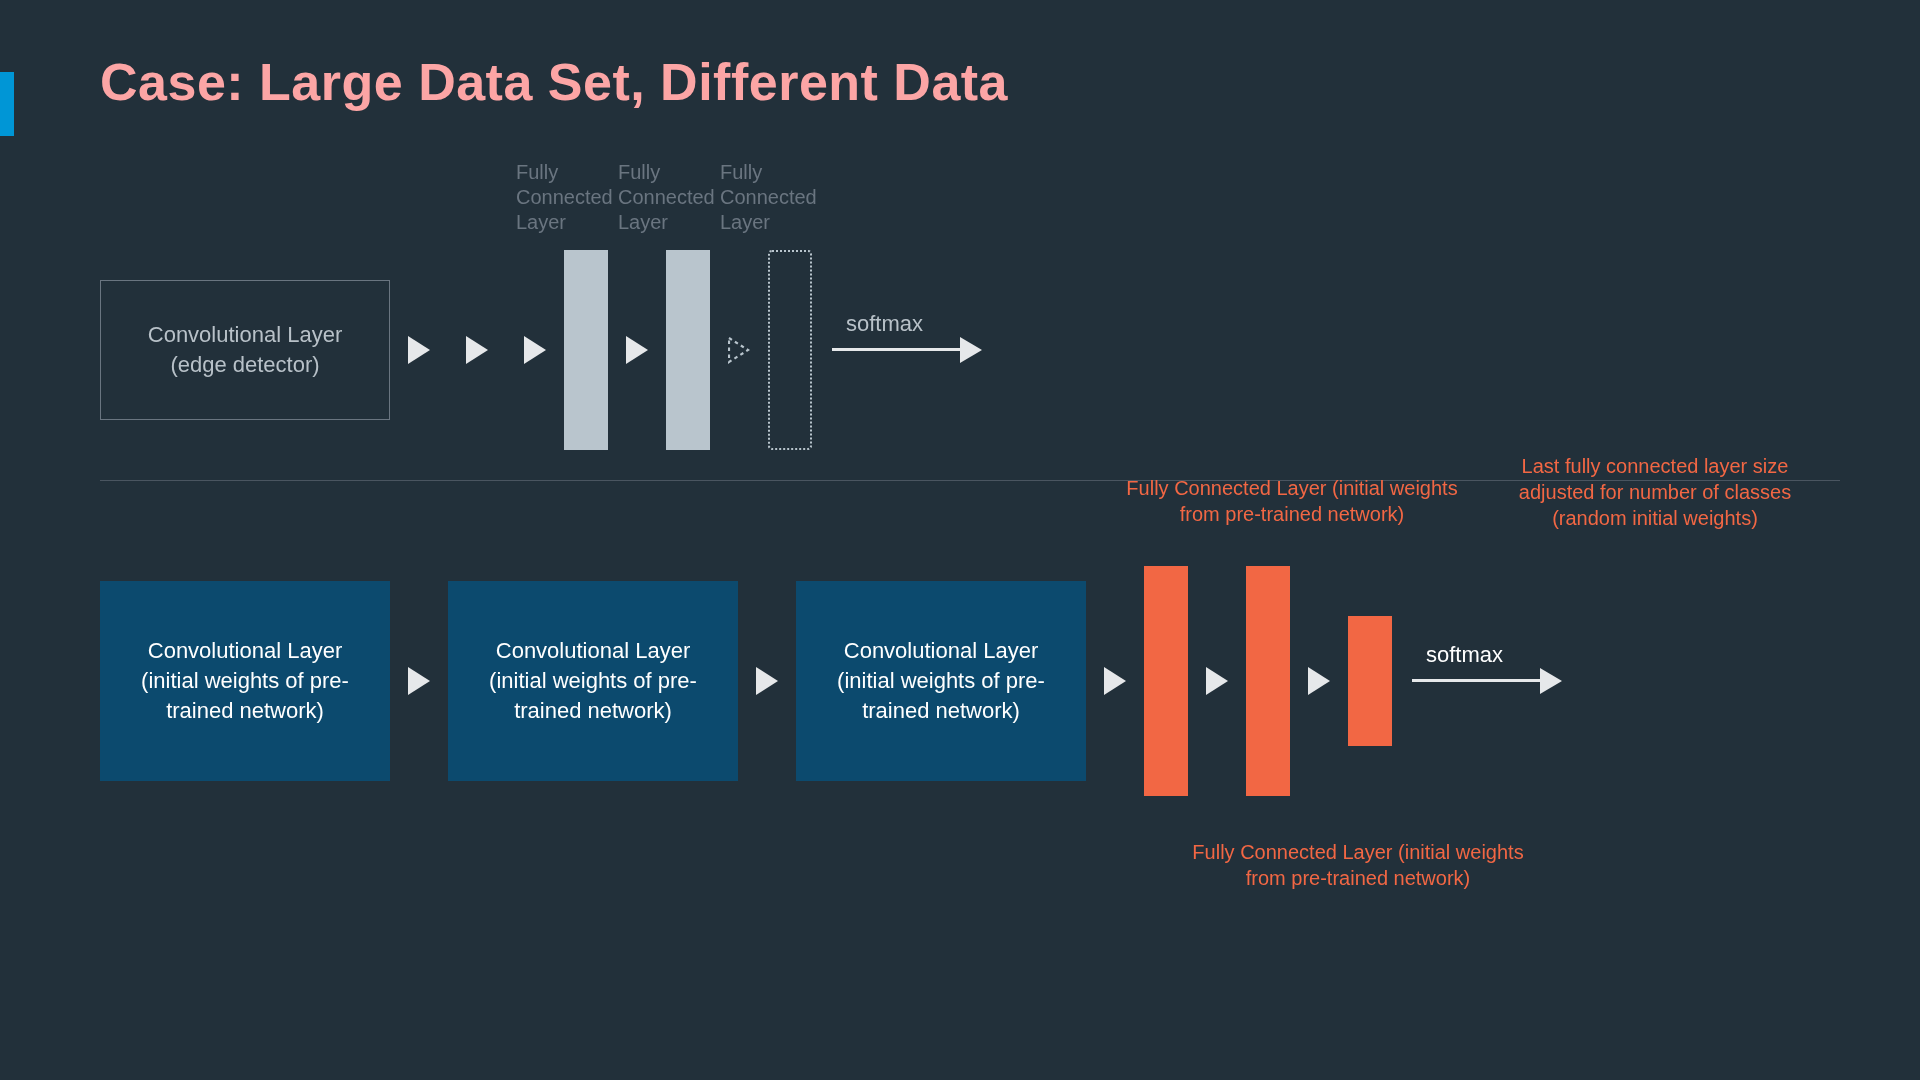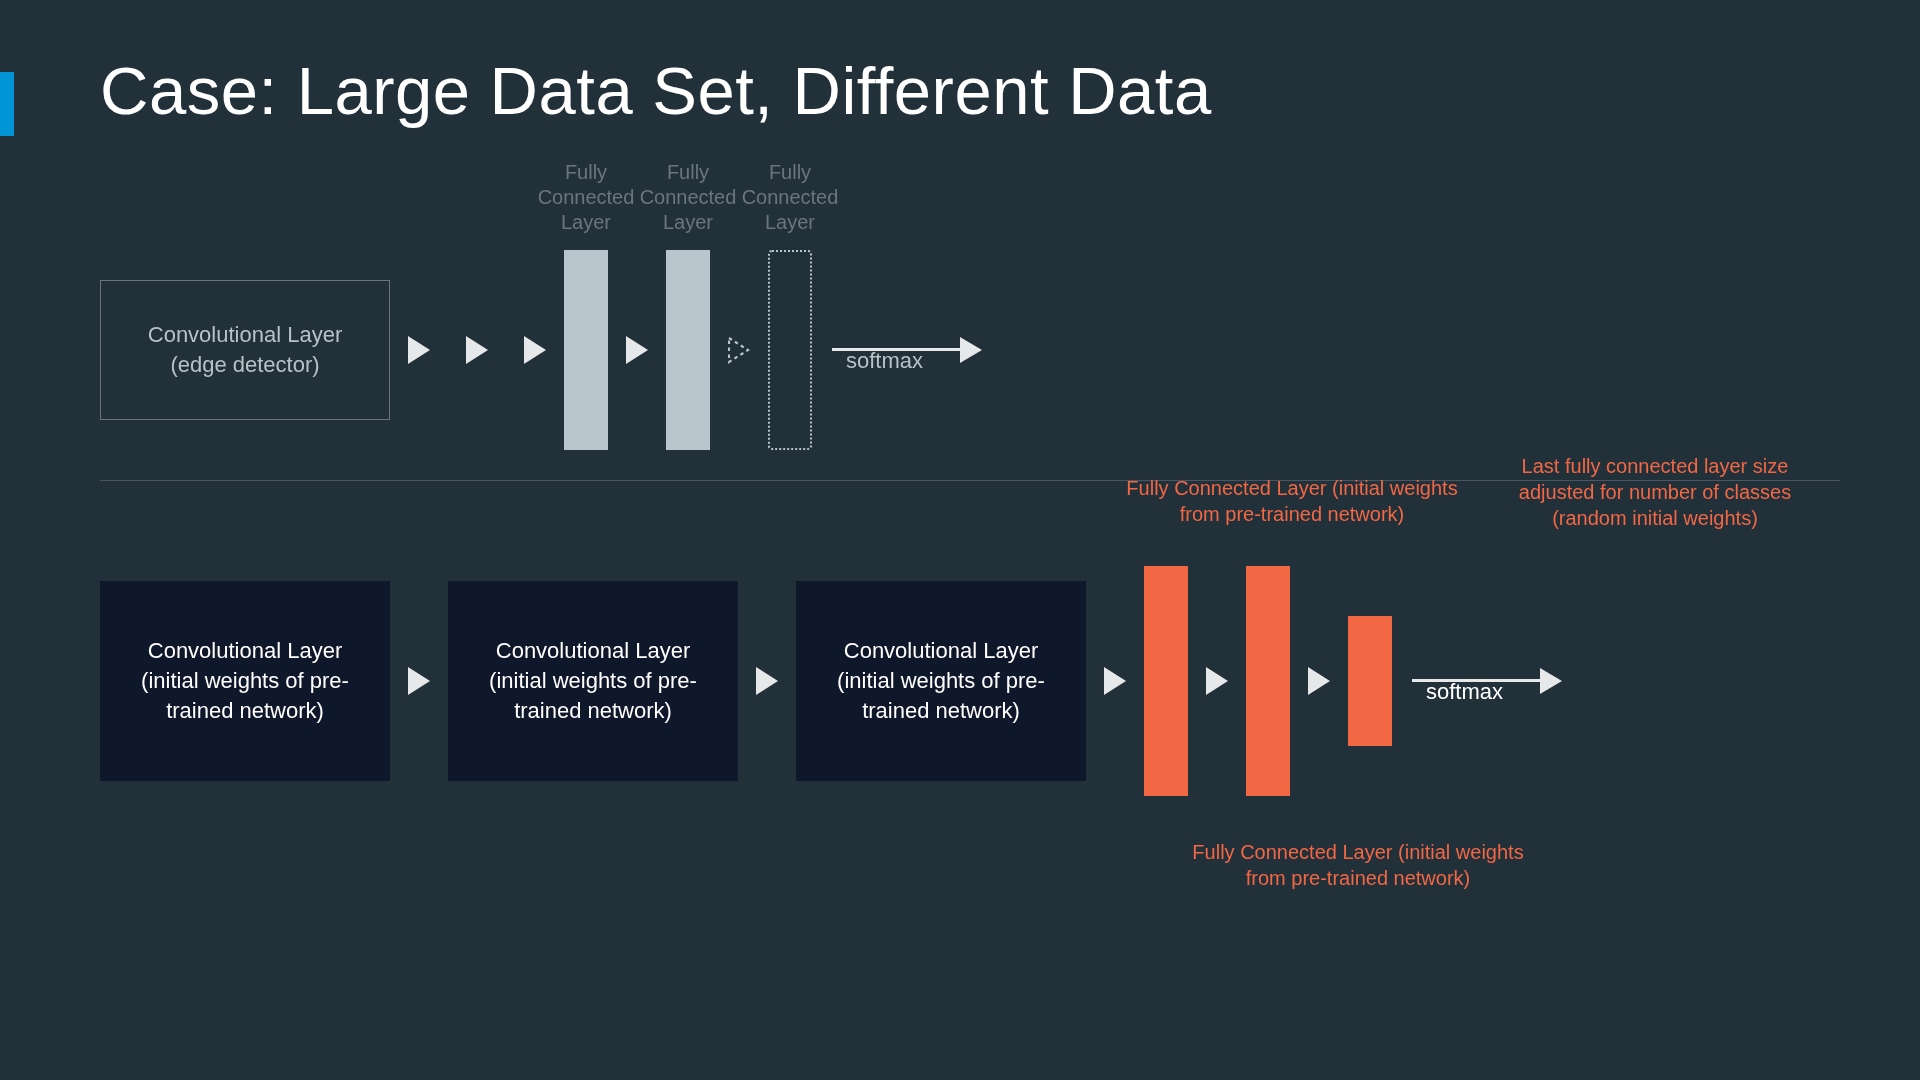--- a/index.html
+++ b/index.html
@@ -17,23 +17,23 @@
   left: 0;
   top: 72px;
   width: 14px;
   height: 64px;
   background: #0096d6;
 }
 .title {
   position: absolute;
   left: 100px;
   top: 52px;
-  font-size: 67px;
-  font-weight: 400;
-  color: #ffffff;
+  font-size: 52px;
+  font-weight: 700;
+  color: #fca5a5;
   letter-spacing: 0.5px;
 }
 .diagram {
   position: absolute;
   left: 100px;
   top: 220px;
   width: 1740px;
 }
 .row {
   display: flex;
@@ -57,21 +57,21 @@
   justify-content: center;
   text-align: center;
   font-size: 22px;
   color: #b8c1c8;
   line-height: 1.35;
   padding: 10px 39px;
 }
 .conv-box-orange {
   width: 290px;
   height: 200px;
-  background: #0f172a;
+  background: #0c4a6e;
   display: flex;
   align-items: center;
   justify-content: center;
   text-align: center;
   font-size: 22px;
   color: #fff;
   line-height: 1.35;
   padding: 10px 24px;
 }
 .arrow {
@@ -114,41 +114,40 @@
 }
 .fc-bar-orange-short {
   width: 44px;
   height: 130px;
   background: #f26744;
 }
 .fc-label-top {
   position: absolute;
   top: -60px;
   width: 140px;
-  text-align: center;
+  text-align: left;
   font-size: 20px;
   color: #6a7580;
   line-height: 1.25;
   left: 50%;
   transform: translateX(-50%);
 }
 
 .softmax-group {
   position: relative;
   display: flex;
   align-items: center;
   margin-left: 20px;
 }
 .softmax-text {
   position: absolute;
   top: -28px;
   left: 14px;
   font-size: 22px;
   white-space: nowrap;
-  margin-top: 37px;
 }
 .softmax-text.gray { color: #b8c1c8; }
 .softmax-text.white { color: #fff; }
 .long-arrow {
   width: 150px; height: 22px;
   position: relative;
 }
 .long-arrow .shaft {
   position: absolute;
   left: 0; top: 9px;

